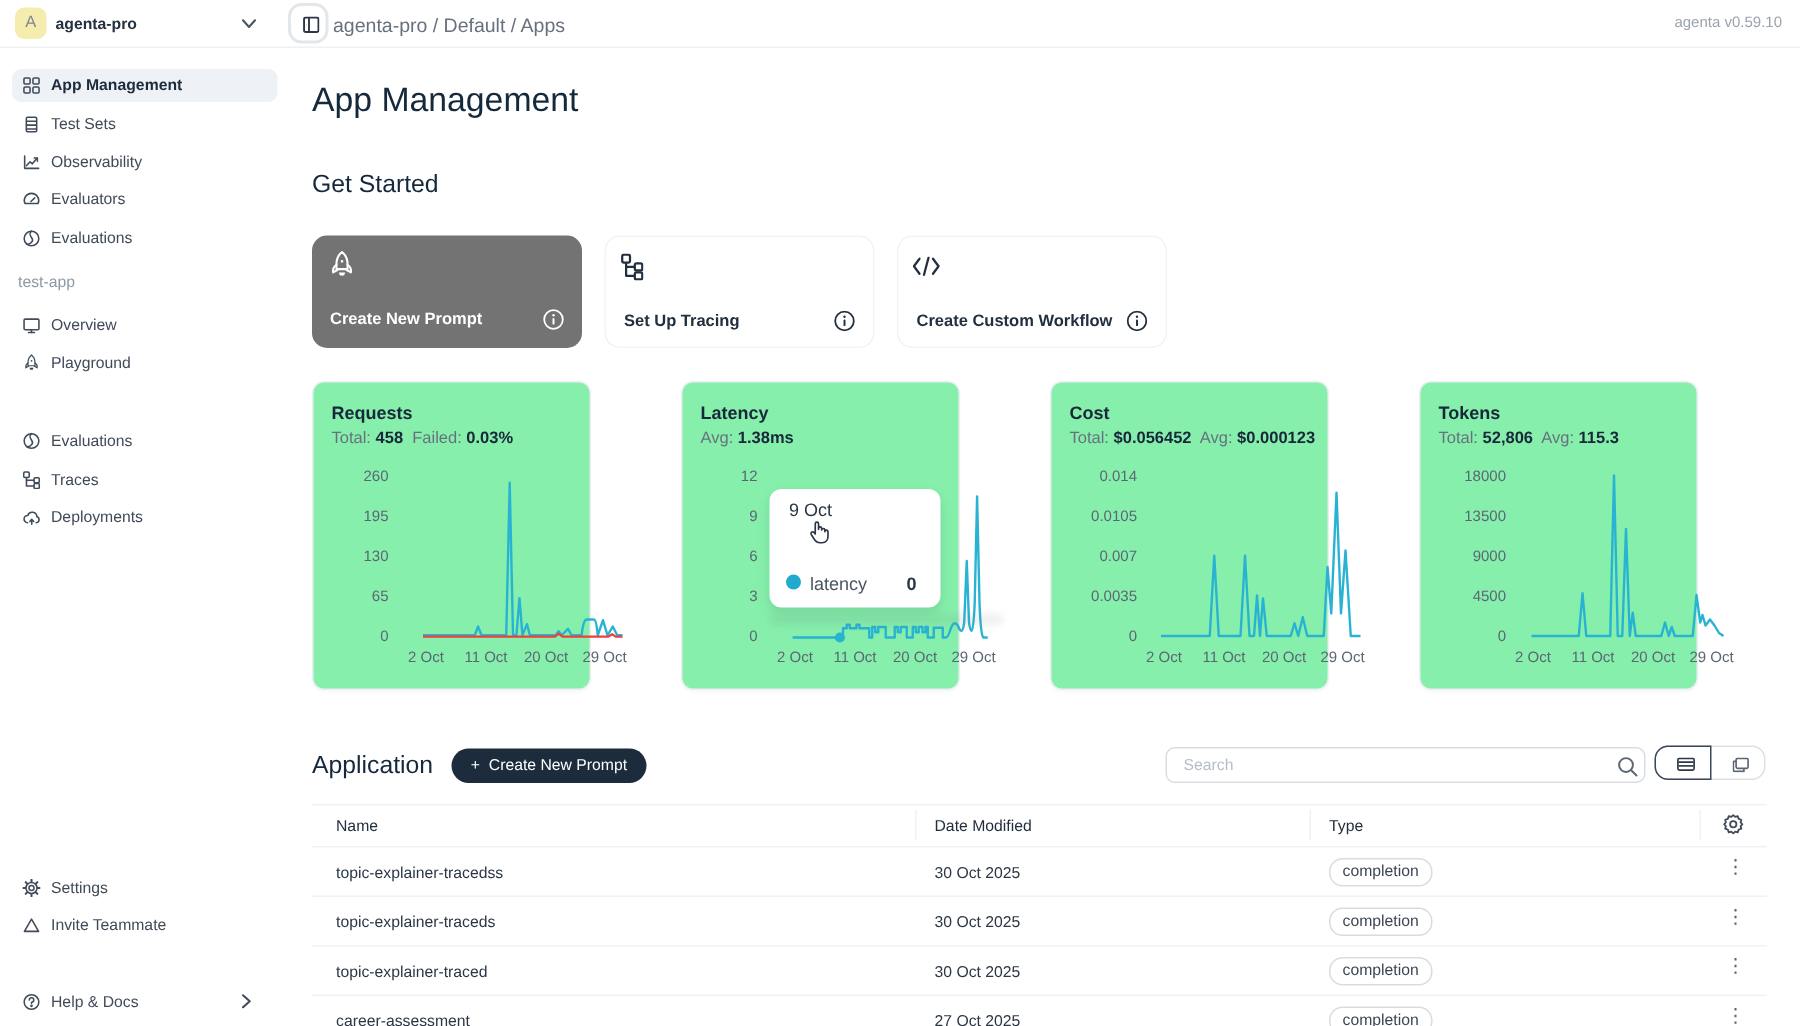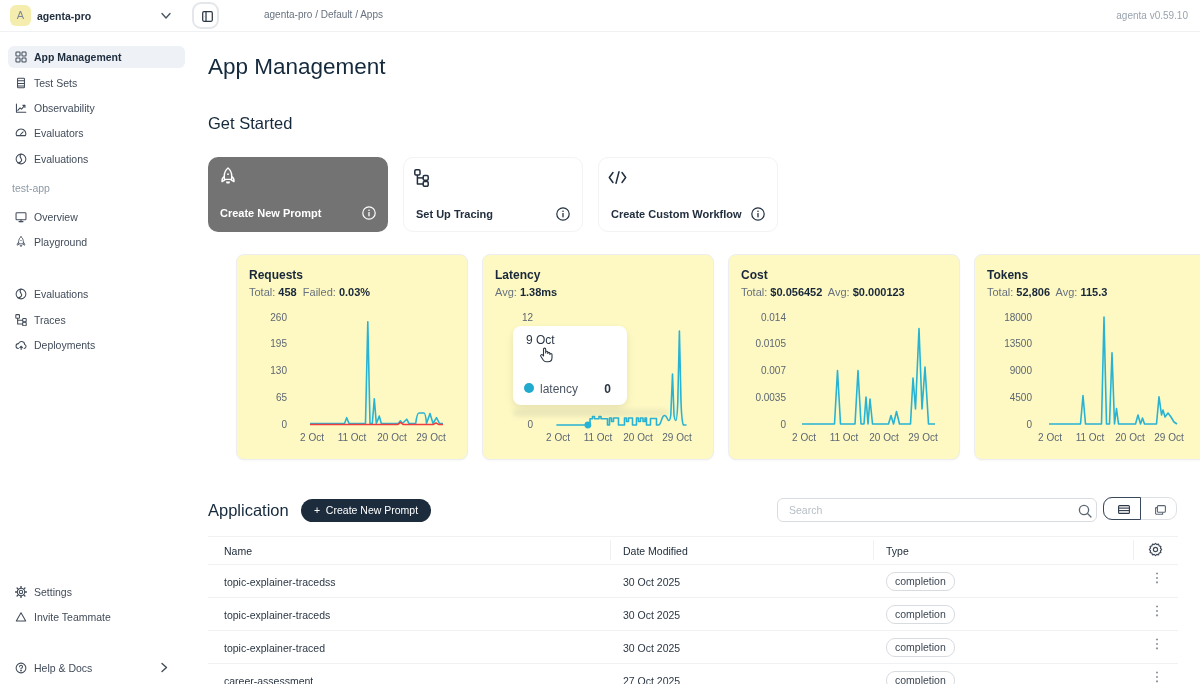--- a/index.html
+++ b/index.html
@@ -16,35 +16,35 @@
 .menu-item { position:absolute; left:8px; width:177px; height:22px; border-radius:6px; font-size:10.5px; color:#404b59; white-space:nowrap; }
 .menu-item .ic { position:absolute; left:7px; top:5px; width:12px; height:12px; }
 .menu-item .tx { position:absolute; left:26px; top:5px; }
 .menu-item.sel { background:#eef1f5; color:#1c2c3d; font-weight:bold; }
 .grp-label { position:absolute; left:12px; font-size:10.5px; color:#8e99a5; }
 svg.ic2 { stroke:#414b59; fill:none; stroke-width:1.3; stroke-linecap:round; stroke-linejoin:round; }
 
 
 #topbar { position:absolute; left:186px; top:0; width:1014px; height:32px; border-bottom:1px solid #f0f1f3; }
 #toggle { position:absolute; left:6px; top:2px; width:27px; height:27px; border:2px solid #e4e7ea; border-radius:9px; }
-#crumb { position:absolute; left:36px; top:9px; font-size:10px; color:#67717e;margin-left:42px; }
+#crumb { position:absolute; left:36px; top:9px; font-size:13px; color:#67717e; }
 #version { position:absolute; right:12px; top:10px; font-size:10px; color:#9aa3ae; }
 
 
 h1 { position:absolute; left:208px; top:54px; font-size:22.5px; font-weight:500; color:#15293c; line-height:25px; }
 h2 { position:absolute; left:208px; top:114px; font-size:16.5px; font-weight:500; color:#15293c; line-height:18px; }
 
 .gcard { position:absolute; top:157px; width:180px; height:75px; border-radius:10px; }
 .gcard .ttl { position:absolute; left:12px; top:50px; font-size:11px; font-weight:bold; white-space:nowrap; }
 .gcard .info { position:absolute; right:12px; top:49px; width:14px; height:14px; }
 #gc1 { left:208px; background:#737373; color:#fff; }
 #gc2 { left:403px; border:1px solid #f2f3f5; color:#222f3e; }
 #gc3 { left:598px; border:1px solid #f2f3f5; color:#222f3e; }
 
-.scard { position:absolute; top:254px; width:232px; height:206px; background:#fef9c3; border:1px solid #eceef1; border-radius:8px; box-shadow:0 1px 2px rgba(16,24,40,.03);margin-left:28px; }
+.scard { position:absolute; top:254px; width:186px; height:206px; background:#86efac; border:1px solid #eceef1; border-radius:8px; box-shadow:0 1px 2px rgba(16,24,40,.03); }
 .scard .t { position:absolute; left:12px; top:13px; font-size:12px; font-weight:bold; color:#18273a; }
 .scard .s { position:absolute; left:12px; top:31px; font-size:11px; color:#67717e; }
 .scard .s b { color:#18273a; }
 .scard svg.chart { position:absolute; left:0; top:52px; }
 .axis { font-size:10px; fill:#5b6673; }
 
 
 #tip { position:absolute; left:513px; top:326px; width:114px; height:79px; background:#fff; border-radius:8px; box-shadow:0 5px 12px rgba(0,0,0,.055), 0 2px 5px rgba(0,0,0,.05); z-index:5; }
 #tip .d { position:absolute; left:13px; top:7px; font-size:12px; color:#2a3645; font-weight:500; }
 #tip .leg { position:absolute; left:11px; top:56px; font-size:12px; color:#4a5562; }

